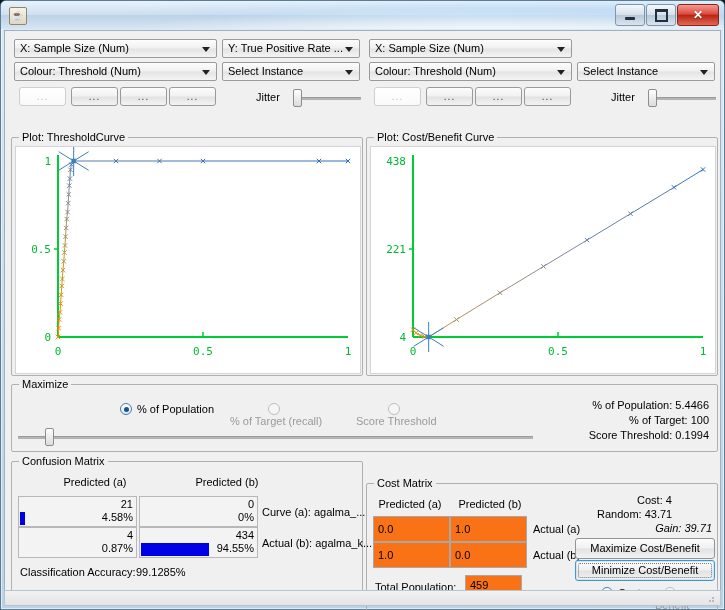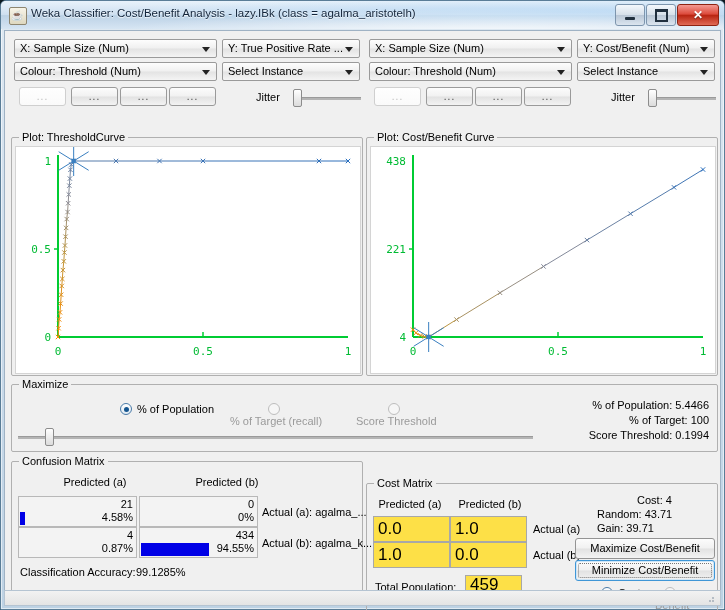--- a/index.html
+++ b/index.html
@@ -141,22 +141,22 @@
   }
   .mcell .n{position:absolute;right:3px;top:1px;font-size:11px;}
   .mcell .p{position:absolute;right:3px;top:14px;font-size:11px;}
   .mcell .bar{position:absolute;left:1px;bottom:1px;height:13px;background:#0000e6;}
   .colhdr{position:absolute;font-size:11px;text-align:center;}
   .rowlbl{position:absolute;font-size:11px;white-space:nowrap;}
   .acc{position:absolute;font-size:11px;white-space:nowrap;}
 
   .tfield{
     position:absolute;box-sizing:border-box;
-    border:1px solid #a8a8a8;background:#fde047;
-    font-size:17px;line-height:20px;padding-left:4px;color:#000;
+    border:1px solid #a8a8a8;background:#f97316;
+    font-size:11px;line-height:20px;padding-left:4px;color:#000;
   }
   .pushbtn{
     position:absolute;box-sizing:border-box;
     background:linear-gradient(180deg,#fcfcfc 0%,#f1f1f1 48%,#e2e2e2 52%,#f3f3f3 100%);
     border:1px solid #949494;border-radius:3px;
     font-size:11px;text-align:center;color:#000;
   }
   .pushbtn.focus{border-color:#3f96d6;box-shadow:inset 0 0 0 1px #cfe6f7;}
   .pushbtn .inner{position:absolute;left:2px;right:2px;top:2px;bottom:2px;border:1px dotted #777;border-radius:2px;}
   .pushbtn span{position:relative;z-index:2;line-height:inherit;}
@@ -169,21 +169,20 @@
   .grip{position:absolute;right:4px;bottom:2px;width:12px;height:10px;opacity:.55;}
 </style>
 </head>
 <body>
 
 <div id="window">
 
   <div id="titlebar">
     <div class="glass"></div>
     <div id="app-icon">☕</div>
-    <div id="title-text">Weka Classifier: Cost/Benefit Analysis - lazy.IBk  (class = agalma_aristotelh)</div>
     <div class="winbtns">
       <div class="winbtn">
           <div class="dash"></div>
         </div>
       <div class="winbtn">
           <div class="sq"></div>
         </div>
       <div class="winbtn close">
           <span>✕</span>
         </div>
@@ -218,24 +217,20 @@
       </div>
 
       <div class="jitterlabel" style="left:245px;top:56px;">Jitter</div>
       <div class="slidertrack" style="left:283px;top:62px;width:67px;"></div>
       <div class="sliderthumb" style="left:282px;top:54px;"></div>
     </div>
 
     <div class="ctrlpanel" style="left:361px;width:352px;">
       <div class="combo" style="left:3px;top:4px;width:203px;">
         <span>X: Sample Size (Num)</span>
-        <span class="arrow"></span>
-      </div>
-      <div class="combo" style="left:211px;top:4px;width:138px;">
-        <span>Y: Cost/Benefit (Num)</span>
         <span class="arrow"></span>
       </div>
       <div class="combo" style="left:3px;top:27px;width:203px;">
         <span>Colour: Threshold (Num)</span>
         <span class="arrow"></span>
       </div>
       <div class="combo" style="left:211px;top:27px;width:138px;">
         <span>Select Instance</span>
         <span class="arrow"></span>
       </div>
@@ -462,21 +457,21 @@
         <div class="bar" style="width:0px;"></div>
         <div class="n">4</div>
         <div class="p">0.87%</div>
       </div>
       <div class="mcell" style="left:127px;top:65px;width:119px;height:31px;">
         <div class="bar" style="width:68px;"></div>
         <div class="n">434</div>
         <div class="p">94.55%</div>
       </div>
 
-      <div class="rowlbl" style="left:250px;top:44px;">Actual (a): agalma_...</div>
+      <div class="rowlbl" style="left:250px;top:44px;">Curve (a): agalma_...</div>
       <div class="rowlbl" style="left:250px;top:75px;">Actual (b): agalma_k...</div>
 
       <div class="acc" style="left:8px;top:104px;">Classification Accuracy:</div>
       <div class="acc" style="left:124px;top:104px;">99.1285%</div>
     </div>
 
     <div class="groupbox" style="left:361px;top:452px;width:352px;height:135px;">
       <div class="grouptitle">Cost Matrix</div>
 
       <div class="colhdr" style="left:4px;top:14px;width:78px;">Predicted (a)</div>
@@ -488,21 +483,21 @@
       <div class="tfield" style="left:83px;top:58px;width:77px;height:26px;line-height:24px;"><span>0.0</span></div>
 
       <div class="rowlbl" style="left:166px;top:39px;">Actual (a)</div>
       <div class="rowlbl" style="left:166px;top:65px;">Actual (b)</div>
 
       <div class="rowlbl" style="left:8px;top:97px;">Total Population:</div>
       <div class="tfield" style="left:98px;top:91px;width:57px;height:20px;line-height:18px;"><span>459</span></div>
 
       <div class="stat" style="left:230px;top:10px;width:115px;text-align:center;">Cost: 4</div>
       <div class="stat" style="left:230px;top:24px;width:115px;text-align:left;">Random: 43.71</div>
-      <div class="stat" style="left:230px;top:38px;width:115px;text-align:left;">Gain: 39.71</div>
+      <div class="stat" style="left:230px;top:38px;width:115px;text-align:right;font-style:italic;">Gain: 39.71</div>
 
       <div class="pushbtn" style="left:208px;top:54px;width:140px;height:21px;line-height:19px;">
         <span>Maximize Cost/Benefit</span>
       </div>
       <div class="pushbtn focus" style="left:208px;top:76px;width:140px;height:21px;line-height:19px;">
         <span class="inner"></span>
         <span>Minimize Cost/Benefit</span>
       </div>
 
       <div class="radio sel" style="left:234px;top:103px;">

